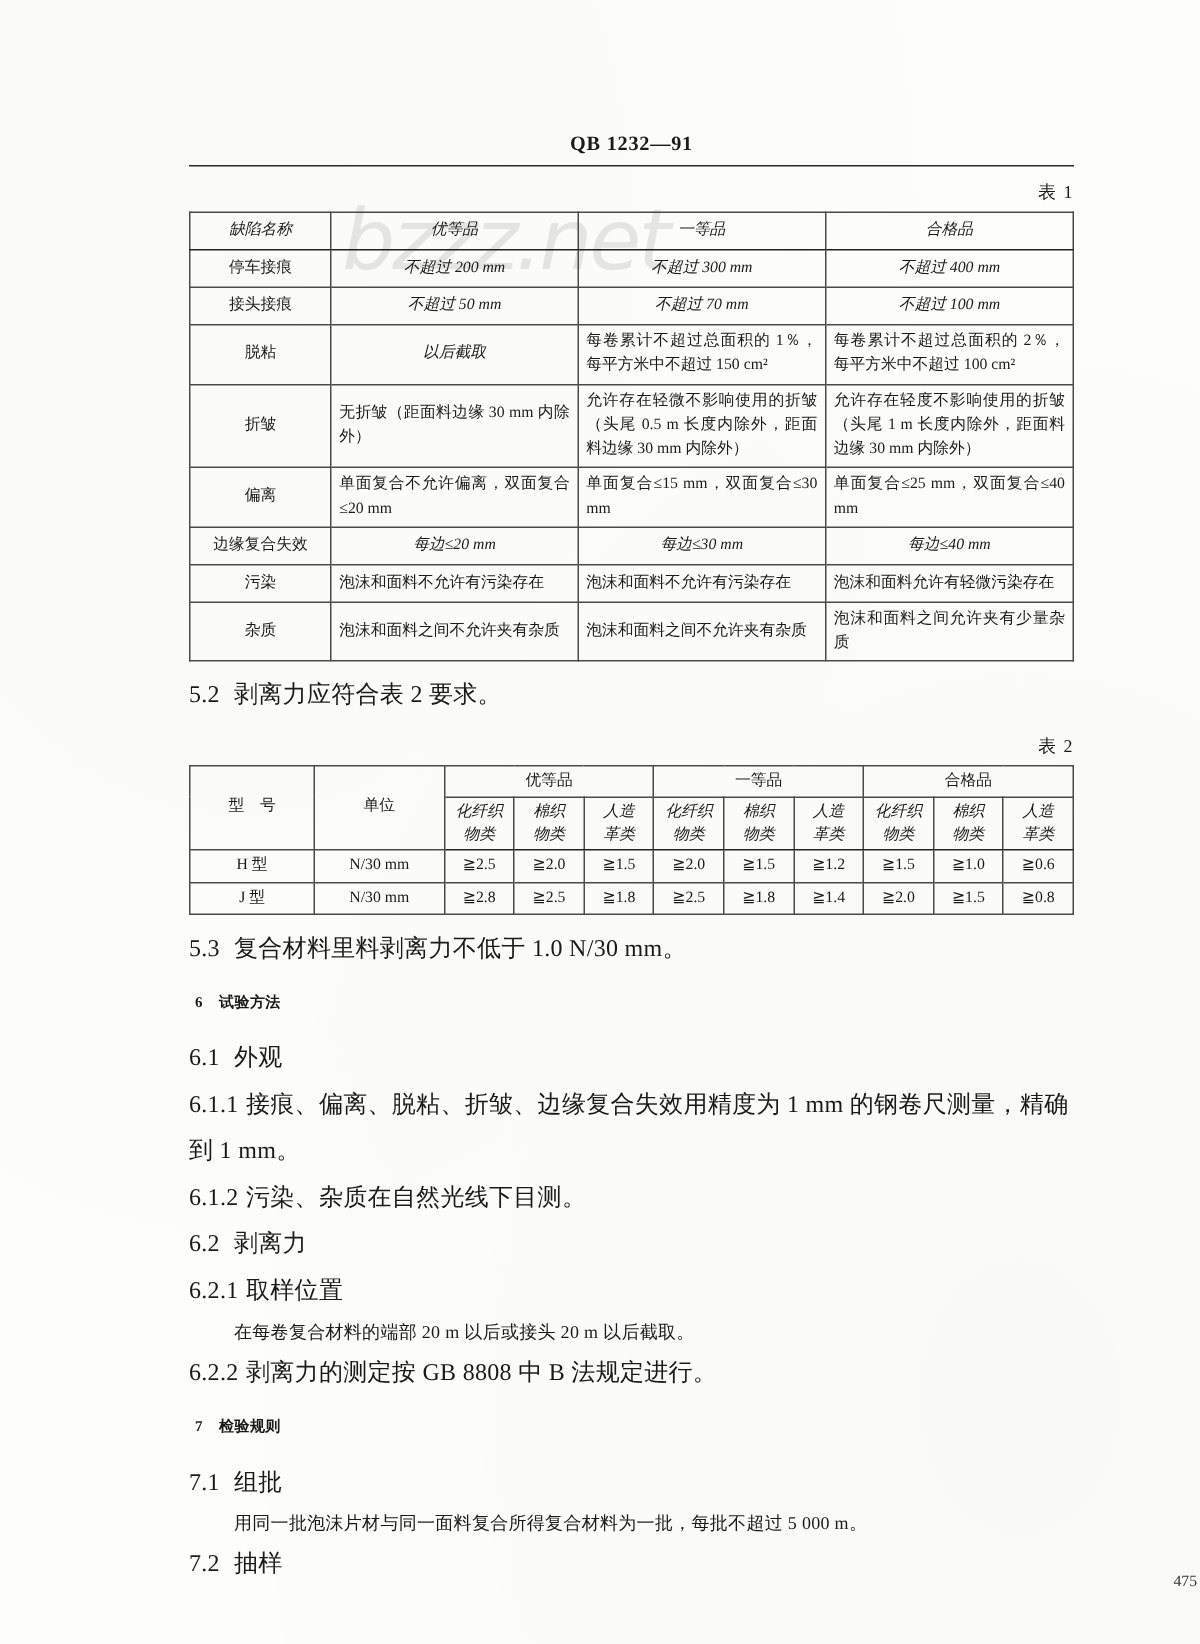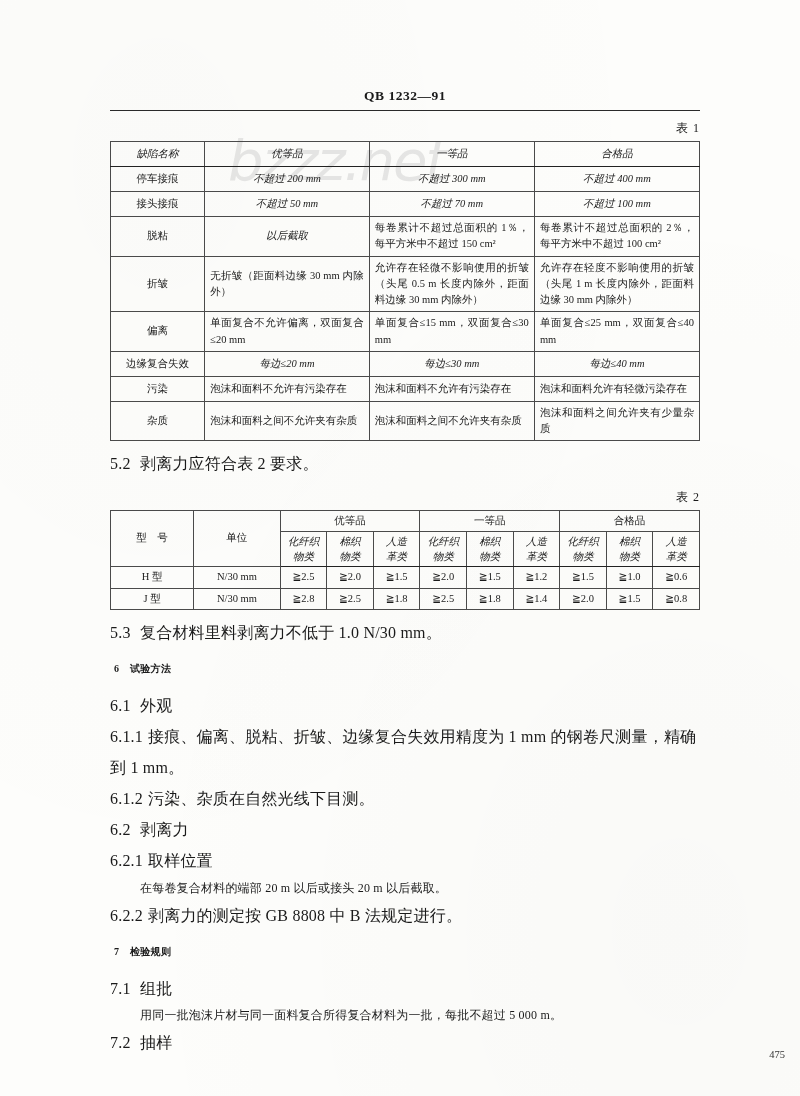--- a/index.html
+++ b/index.html
@@ -22,21 +22,21 @@
   #paper-tone {
     position: absolute;
     inset: 0;
     background:
       radial-gradient(ellipse at 20% 15%, rgba(0,0,0,0.012), rgba(0,0,0,0) 60%),
       radial-gradient(ellipse at 85% 85%, rgba(0,0,0,0.015), rgba(0,0,0,0) 60%);
     pointer-events: none;
   }
   #content {
     position: absolute;
-    left: 110px;
+    left: 126px;
     top: 0;
     width: 590px;
     height: 791px;
   }
 
   
   .std-header {
     text-align: center;
     font-size: 13.5px;
     letter-spacing: 0.5px;
@@ -144,21 +144,21 @@
     line-height: 1.95;
     margin: 0;
     padding-left: 30px;
     letter-spacing: 0.2px;
   }
   .gap-sm { height: 7px; }
 
   
   #page-number {
     position: absolute;
-    right: 15px;
+    right: 2px;
     bottom: 36px;
     font-size: 10.5px;
     color: #333;
     font-family: "Liberation Serif", serif;
   }
 </style>
 </head>
 <body>
 
 <div id="page">

